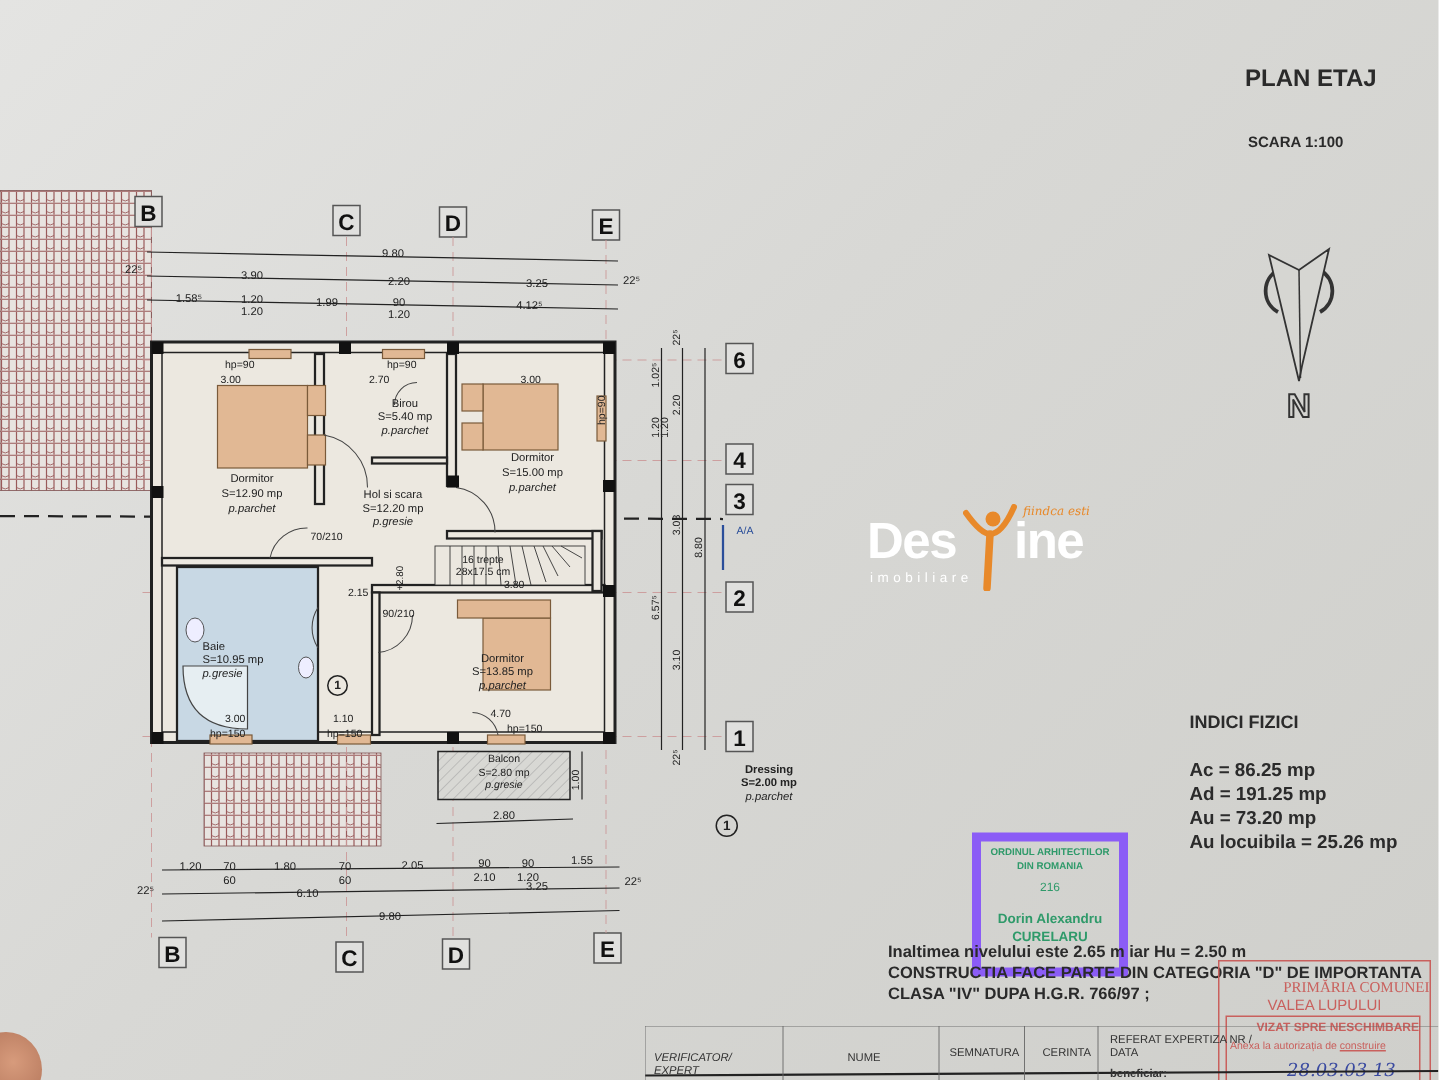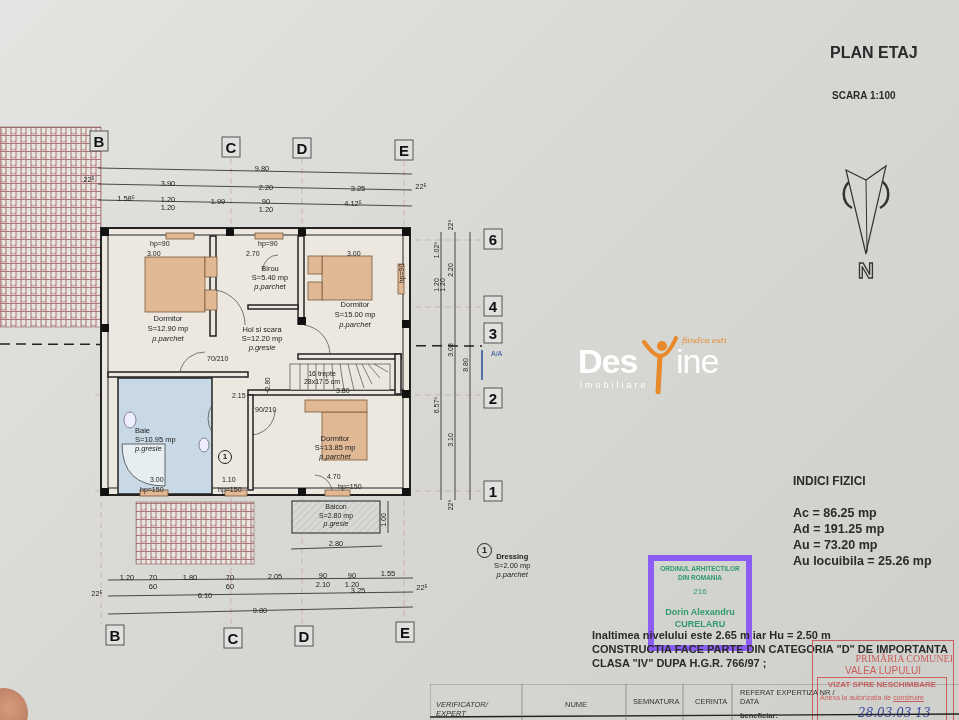--- a/index.html
+++ b/index.html
@@ -7,29 +7,29 @@
     background:linear-gradient(135deg,#e4e4e2 0%,#d8d8d5 45%,#cfcfcb 100%);
     font-family:"Liberation Sans",sans-serif;color:#222;}
   .abs{position:absolute;}
   .title{left:830px;top:44px;font-size:16px;font-weight:bold;color:#2a2a2a;}
   .scale{left:832px;top:90px;font-size:10px;font-weight:bold;color:#2a2a2a;}
   .plan{left:0;top:0;width:959px;height:720px;}
   .indici{left:793px;top:474px;font-size:12px;font-weight:bold;color:#2b2b2b;}
   .idx{left:793px;font-size:12.5px;font-weight:bold;color:#2b2b2b;}
   .logo{left:578px;top:336px;width:170px;height:60px;}
   .logo .des{position:absolute;left:0;top:6px;font-size:34px;font-weight:bold;color:#fff;letter-spacing:-1px;}
-  .logo .ine{position:absolute;left:98px;top:6px;font-size:34px;font-weight:normal;color:#fff;letter-spacing:-1px;}
+  .logo .ine{position:absolute;left:98px;top:6px;font-size:34px;font-weight:bold;color:#fff;letter-spacing:-1px;}
   .logo .sub{position:absolute;left:2px;top:44px;font-size:9px;color:#fff;letter-spacing:3px;}
   .logo .tag{position:absolute;left:104px;top:0px;font-size:8px;color:#e8892a;font-style:italic;font-family:"DejaVu Serif",serif;}
   .note{left:592px;font-size:11px;font-weight:bold;color:#2a2a2a;white-space:nowrap;}
   .stamp-red{left:812px;top:640px;width:140px;height:80px;border:1px solid #c9605d;}
   .stamp-red .t1{position:absolute;left:0;width:140px;text-align:right;top:12px;font-size:10px;color:#c9605d;font-family:Liberation Serif, serif;}
   .stamp-red .t2{position:absolute;left:0;width:140px;text-align:center;top:24px;font-size:10px;color:#c9605d;}
   .stamp-red .box{position:absolute;left:4px;top:36px;width:128px;height:44px;border:1px solid #c9605d;}
-  .stamp-red .t3{position:absolute;left:0;width:128px;text-align:center;top:2px;font-size:8px;font-weight:bold;color:#c9605d;}
+  .stamp-red .t3{position:absolute;left:0;width:128px;text-align:right;top:2px;font-size:8px;font-weight:bold;color:#c9605d;}
   .stamp-red .t4{position:absolute;left:2px;top:16px;font-size:7px;color:#c9605d;white-space:nowrap;}
   .stamp-red .t5{position:absolute;left:40px;top:28px;font-size:12px;color:#3a4aa0;font-style:italic;font-family:"DejaVu Serif",serif;}
   .stamp-green{left:648px;top:555px;width:92px;height:84px;border:6px solid #8b5cf6;}
   .stamp-green div{position:absolute;left:0;width:92px;text-align:center;color:#2f9a6a;}
   .tbl{left:430px;top:684px;width:529px;height:36px;}
   .tbl .cell{position:absolute;font-size:7.5px;color:#333;}
   .finger{left:-20px;top:688px;width:48px;height:50px;border-radius:50%;background:radial-gradient(circle at 60% 40%,#d79b7c,#a86a50);}
 </style>
 </head>
 <body>
@@ -331,23 +331,23 @@
   <span class="tag">fiindca esti</span>
 </div>
 
 <div class="abs indici">INDICI FIZICI</div>
 <div class="abs idx" style="top:506px;text-align:right;">Ac = 86.25 mp</div>
 <div class="abs idx" style="top:522px;">Ad = 191.25 mp</div>
 <div class="abs idx" style="top:538px;">Au = 73.20 mp</div>
 <div class="abs idx" style="top:554px;">Au locuibila = 25.26 mp</div>
 
 <div class="abs" style="left:477px;top:543px;width:13px;height:13px;border:1px solid #222;border-radius:50%;font-size:9px;font-weight:bold;text-align:center;line-height:13px;">1</div>
-<div class="abs" style="left:494px;top:552px;font-size:7.5px;line-height:9px;text-align:center;color:#222;">
+<div class="abs" style="left:494px;top:508px;font-size:7.5px;line-height:9px;text-align:center;color:#222;">
   <div style="font-weight:bold">Dressing</div>
-  <div style="font-weight:normal">S=2.00 mp</div>
+  <div style="font-weight:bold">S=2.00 mp</div>
   <div style="font-style:italic">p.parchet</div>
 </div>
 
 <div class="abs stamp-green">
   <div style="top:4px;font-size:6.5px;font-weight:bold;">ORDINUL ARHITECTILOR</div>
   <div style="top:13px;font-size:6.5px;font-weight:bold;">DIN ROMANIA</div>
   <div style="top:26px;font-size:8px;">216</div>
   <div style="top:46px;font-size:9px;font-weight:bold;">Dorin Alexandru</div>
   <div style="top:58px;font-size:9px;font-weight:bold;">CURELARU</div>
 </div>

